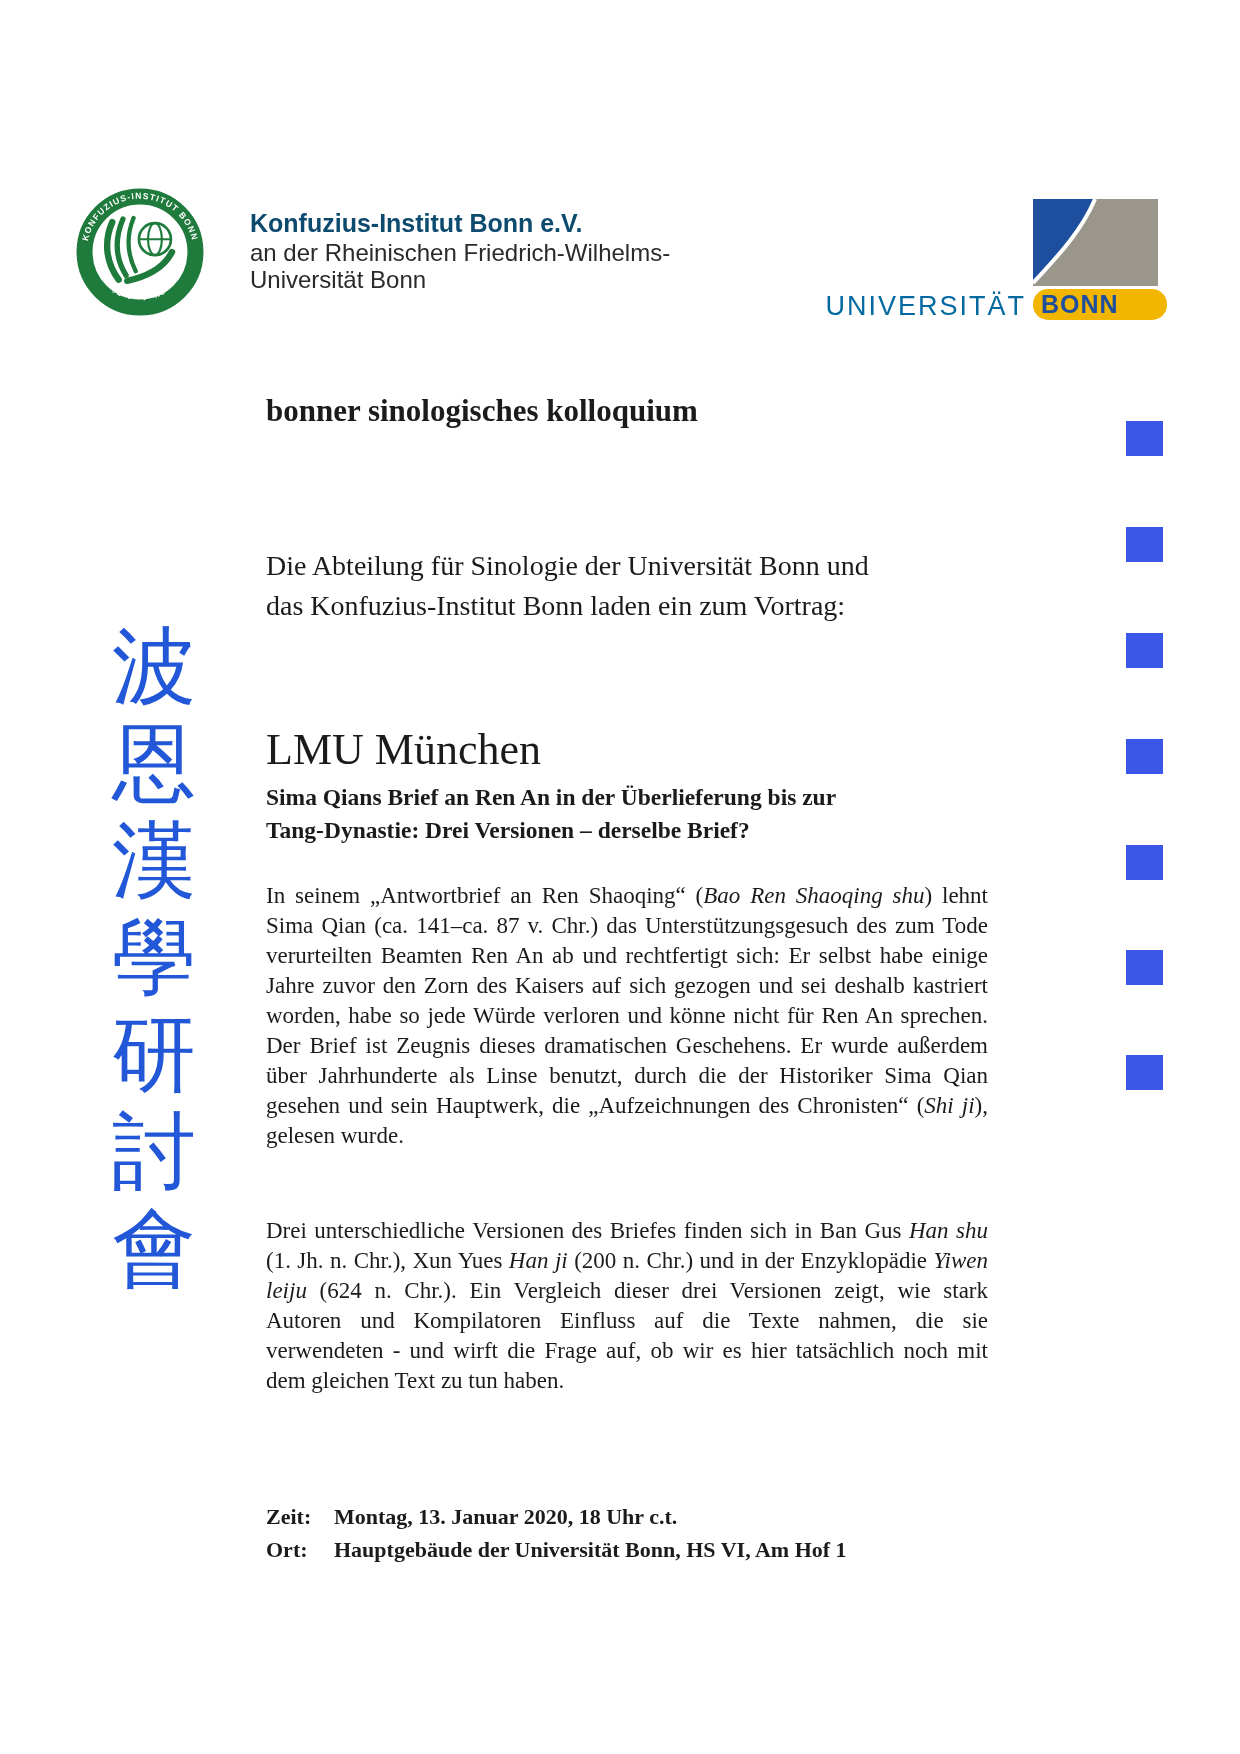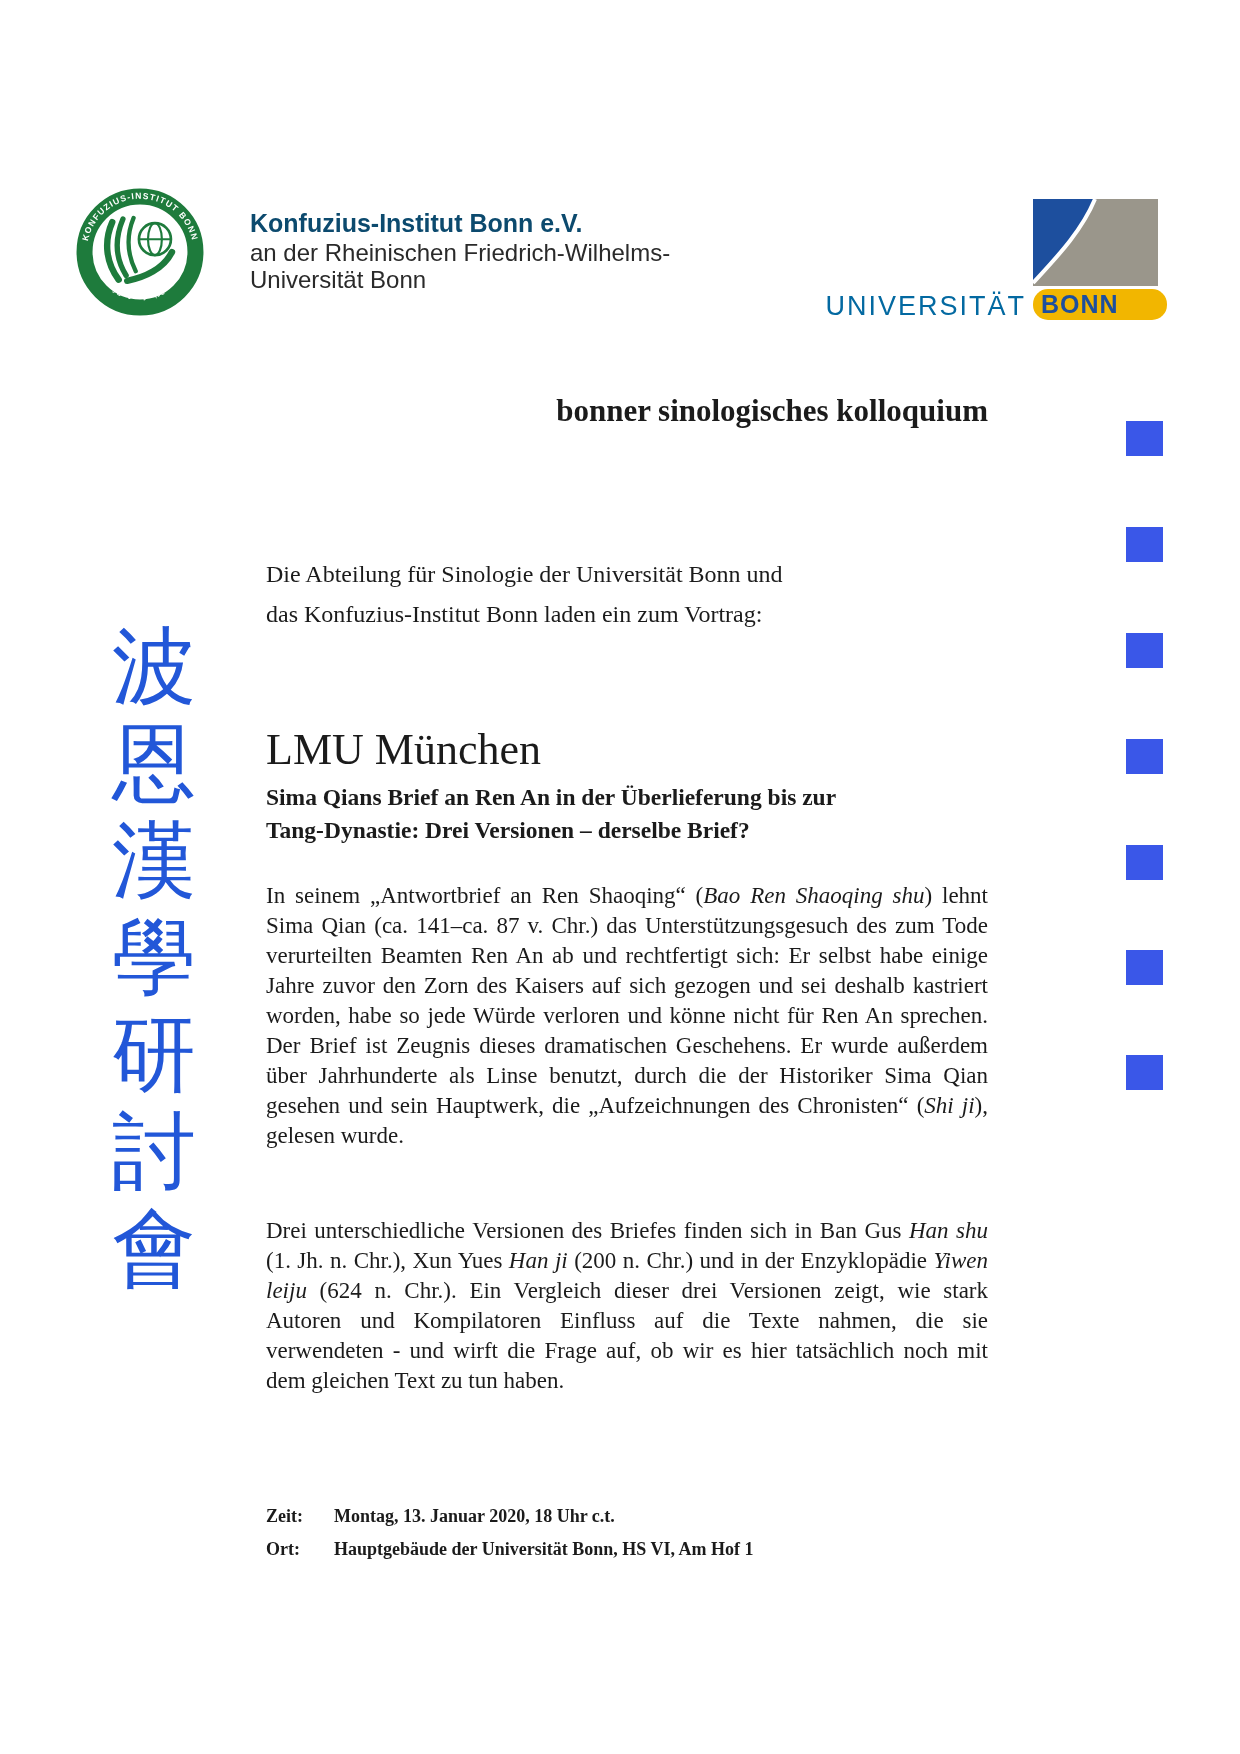--- a/index.html
+++ b/index.html
@@ -15,50 +15,50 @@
   .ub-logo{position:absolute;left:1033px;top:199px;width:125px;}
   .ub-square{display:block;}
   .ub-bar{margin-top:3px;width:134px;height:31px;background:#f2b600;display:flex;align-items:center;border-radius:15px;}
   .ub-bonn{font-family:"Liberation Sans",sans-serif;font-weight:bold;font-size:25px;
            color:#1d4f9e;padding-left:8px;letter-spacing:1px;}
   .ub-wordmark{position:absolute;top:291px;left:0;right:214px;text-align:right;
            font-family:"Liberation Sans",sans-serif;font-size:27px;letter-spacing:2px;
            color:#0369a1;}
 
   
-  .series-title{position:absolute;left:266px;top:393px;width:722px;text-align:right;
+  .series-title{position:absolute;left:266px;top:393px;width:722px;text-align:left;
            font-weight:bold;font-size:31px;}
 
   
   .decor-squares{position:absolute;left:1126px;top:0;width:37px;height:100%;}
   .decor-squares div{position:absolute;width:37px;height:35px;background:#3a57e8;}
   .decor-squares div:nth-child(1){top:421px;}
   .decor-squares div:nth-child(2){top:527px;}
   .decor-squares div:nth-child(3){top:633px;}
   .decor-squares div:nth-child(4){top:739px;}
   .decor-squares div:nth-child(5){top:845px;}
   .decor-squares div:nth-child(6){top:950px;}
   .decor-squares div:nth-child(7){top:1055px;}
 
   .calligraphy{position:absolute;left:98px;top:618px;width:112px;display:flex;
            flex-direction:column;align-items:center;color:#2257d8;}
   .calligraphy div{font-size:84px;line-height:97px;font-family:"DejaVu Serif",serif;}
 
   
   .col{position:absolute;left:266px;width:722px;}
-  .invitation{top:546px;font-size:24px;line-height:40px;white-space:pre-line;margin-top:8px;}
+  .invitation{top:546px;font-size:28px;line-height:40px;white-space:pre-line;}
   .speaker-name{top:668px;font-size:46px;font-weight:bold;line-height:50px;}
   .speaker-affiliation{top:727px;font-size:44px;line-height:46px;}
   .talk-title{top:781px;font-size:23.5px;font-weight:bold;line-height:33px;white-space:pre-line;}
   .para{font-size:23px;line-height:30px;text-align:justify;}
   .para em{font-style:italic;}
   .para1{top:881px;}
   .para2{top:1216px;}
 
-  .details{top:1500px;font-size:18px;font-weight:bold;line-height:33px;}
+  .details{top:1500px;font-size:22px;font-weight:bold;line-height:33px;}
   .details .row{display:flex;}
   .details .lbl{width:68px;flex:0 0 68px;}
 </style>
 </head>
 <body>
 
 <div class="page">
 
   <svg class="ki-logo" viewBox="0 0 120 120">
     <circle cx="60" cy="60" r="59" fill="#ffffff"></circle>

